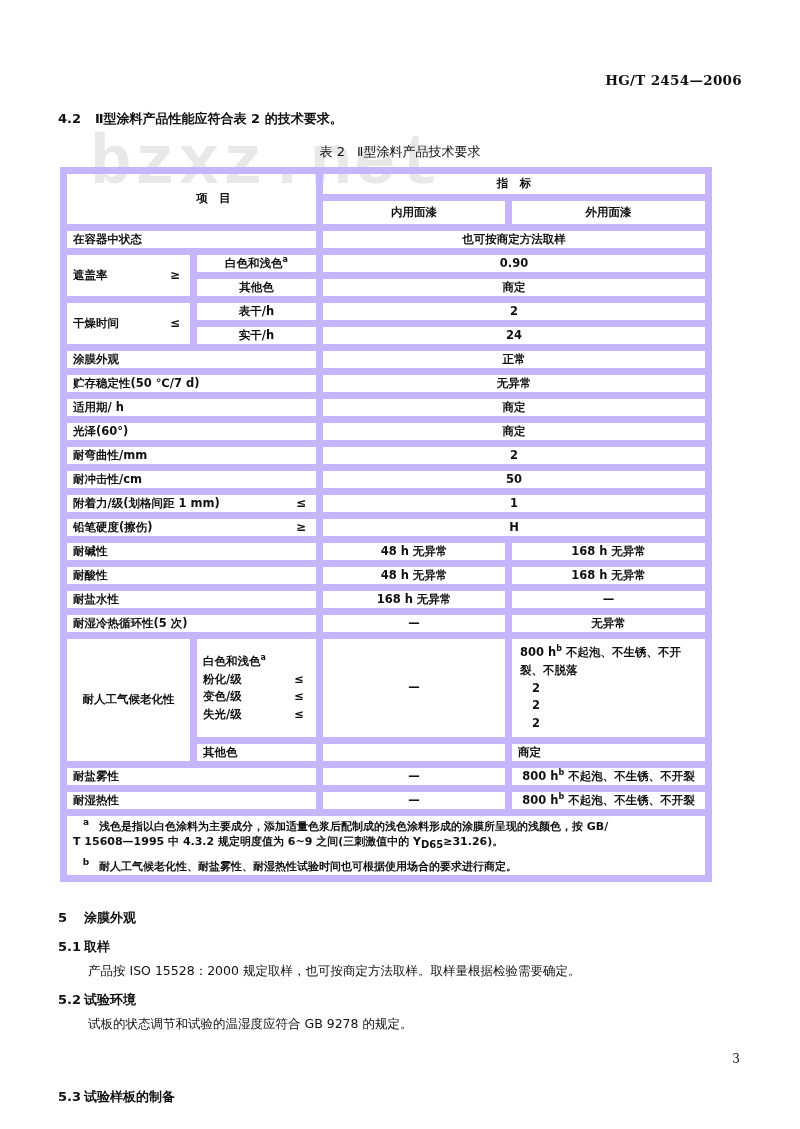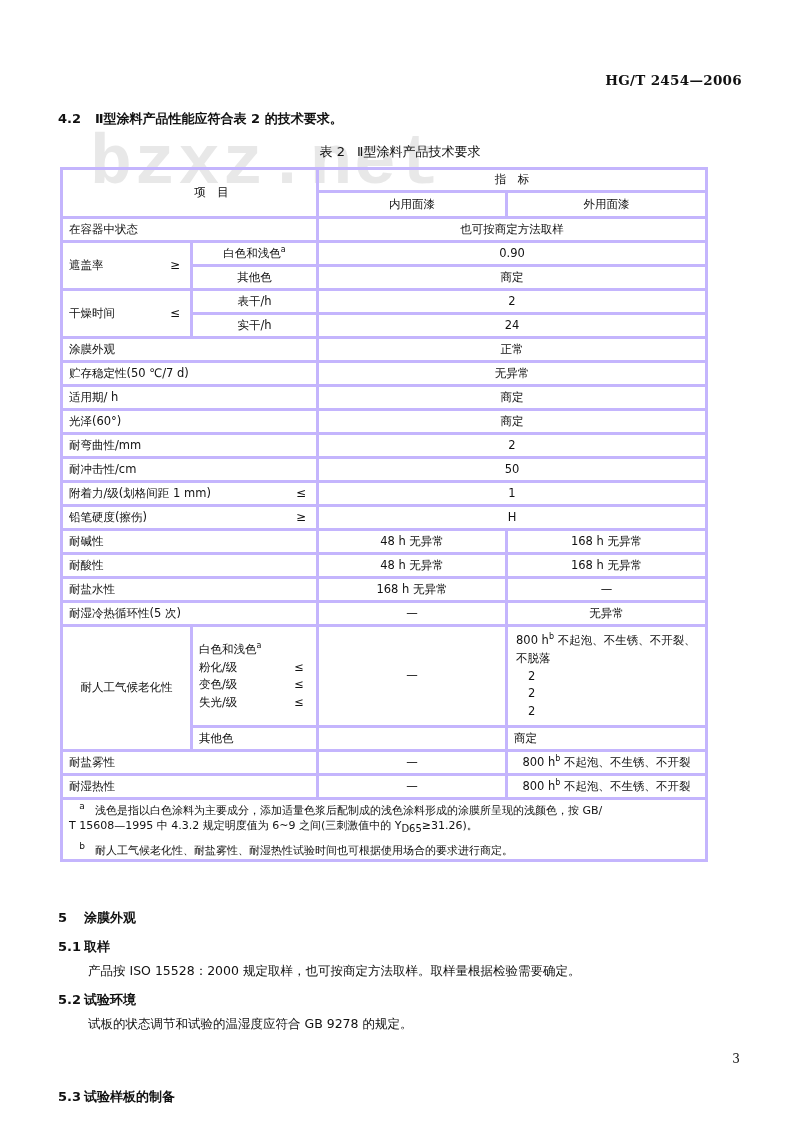--- a/index.html
+++ b/index.html
@@ -72,24 +72,25 @@
   table.main {
     position: absolute;
     left: 60px;
     top: 167px;
     width: 645px;
     border-collapse: collapse;
     font-size: 11.5px;
     table-layout: fixed;
   }
   table.main td {
-    border: 3px solid #c4b5fd;
+    border: 7px solid #c4b5fd;
     padding: 0 6px;
     vertical-align: middle;
     line-height: 1.35;
+    font-weight: bold;
   }
   .c-item     { width: 130px; }
   .c-sub      { width: 126px; }
   .c-in       { width: 189px; }
   .c-out      { width: 200px; }
 
   td.ctr { text-align: center; }
   td.lft { text-align: left; }
 
   .itemrow {

